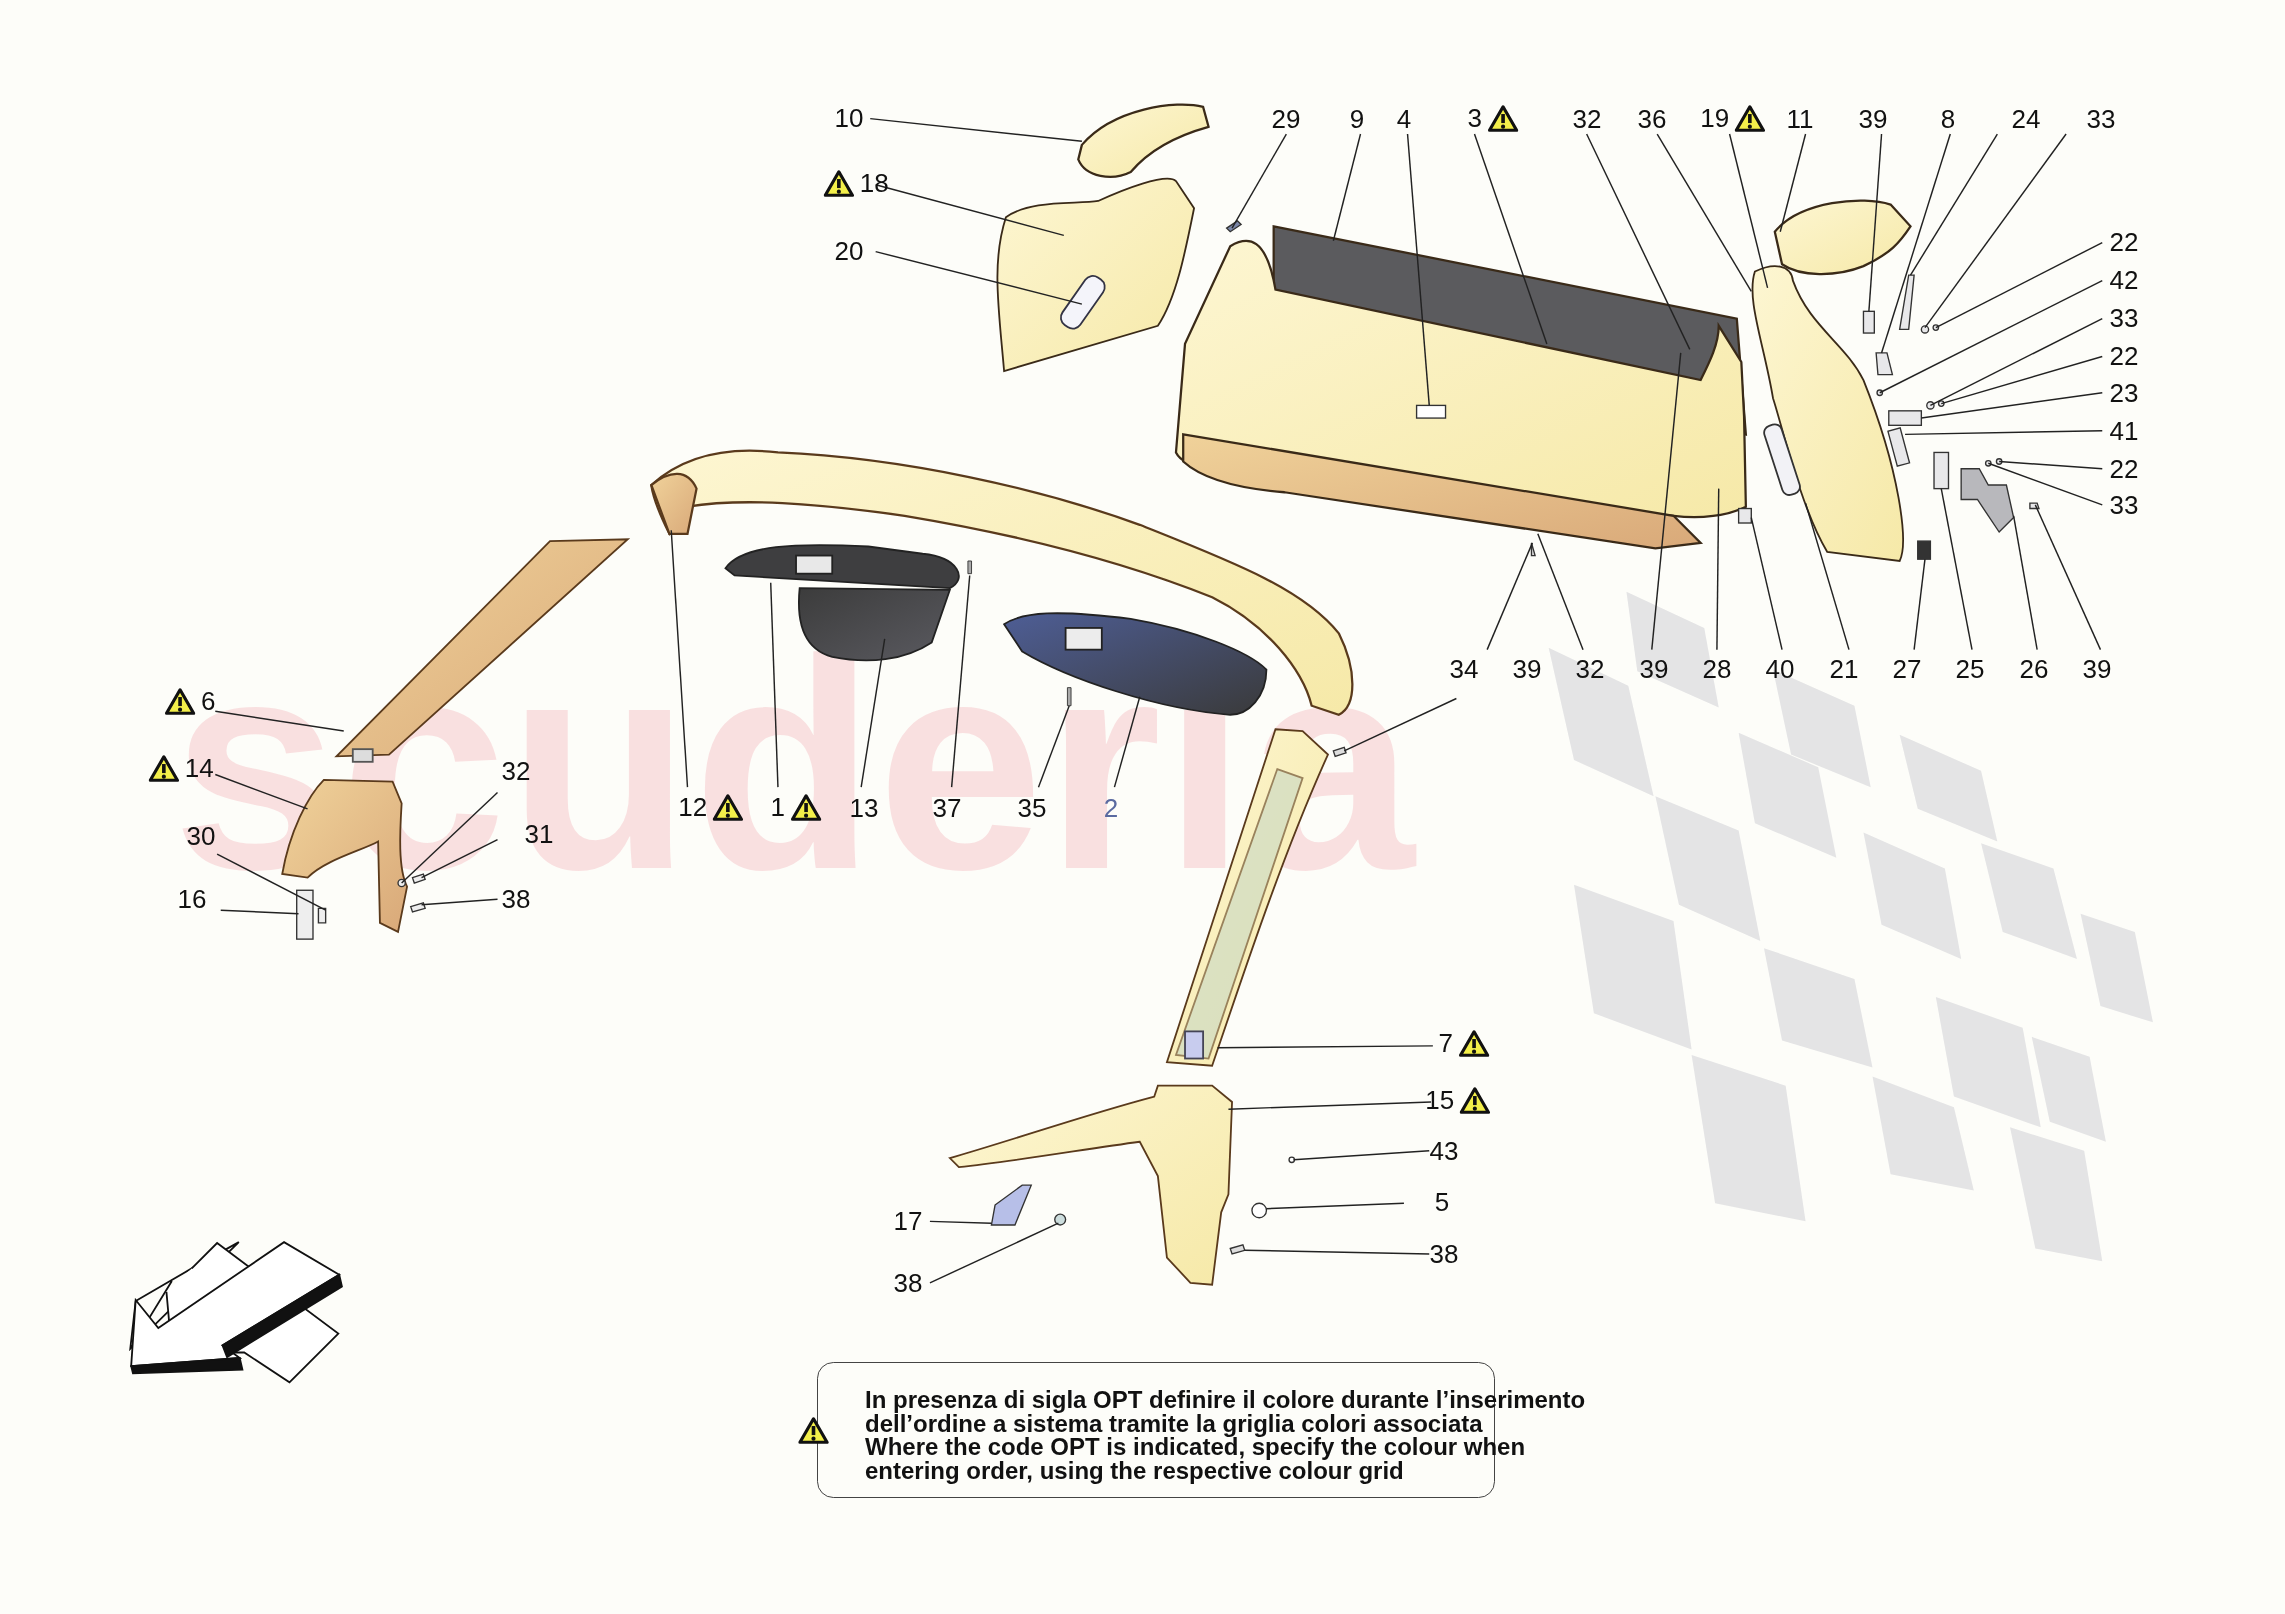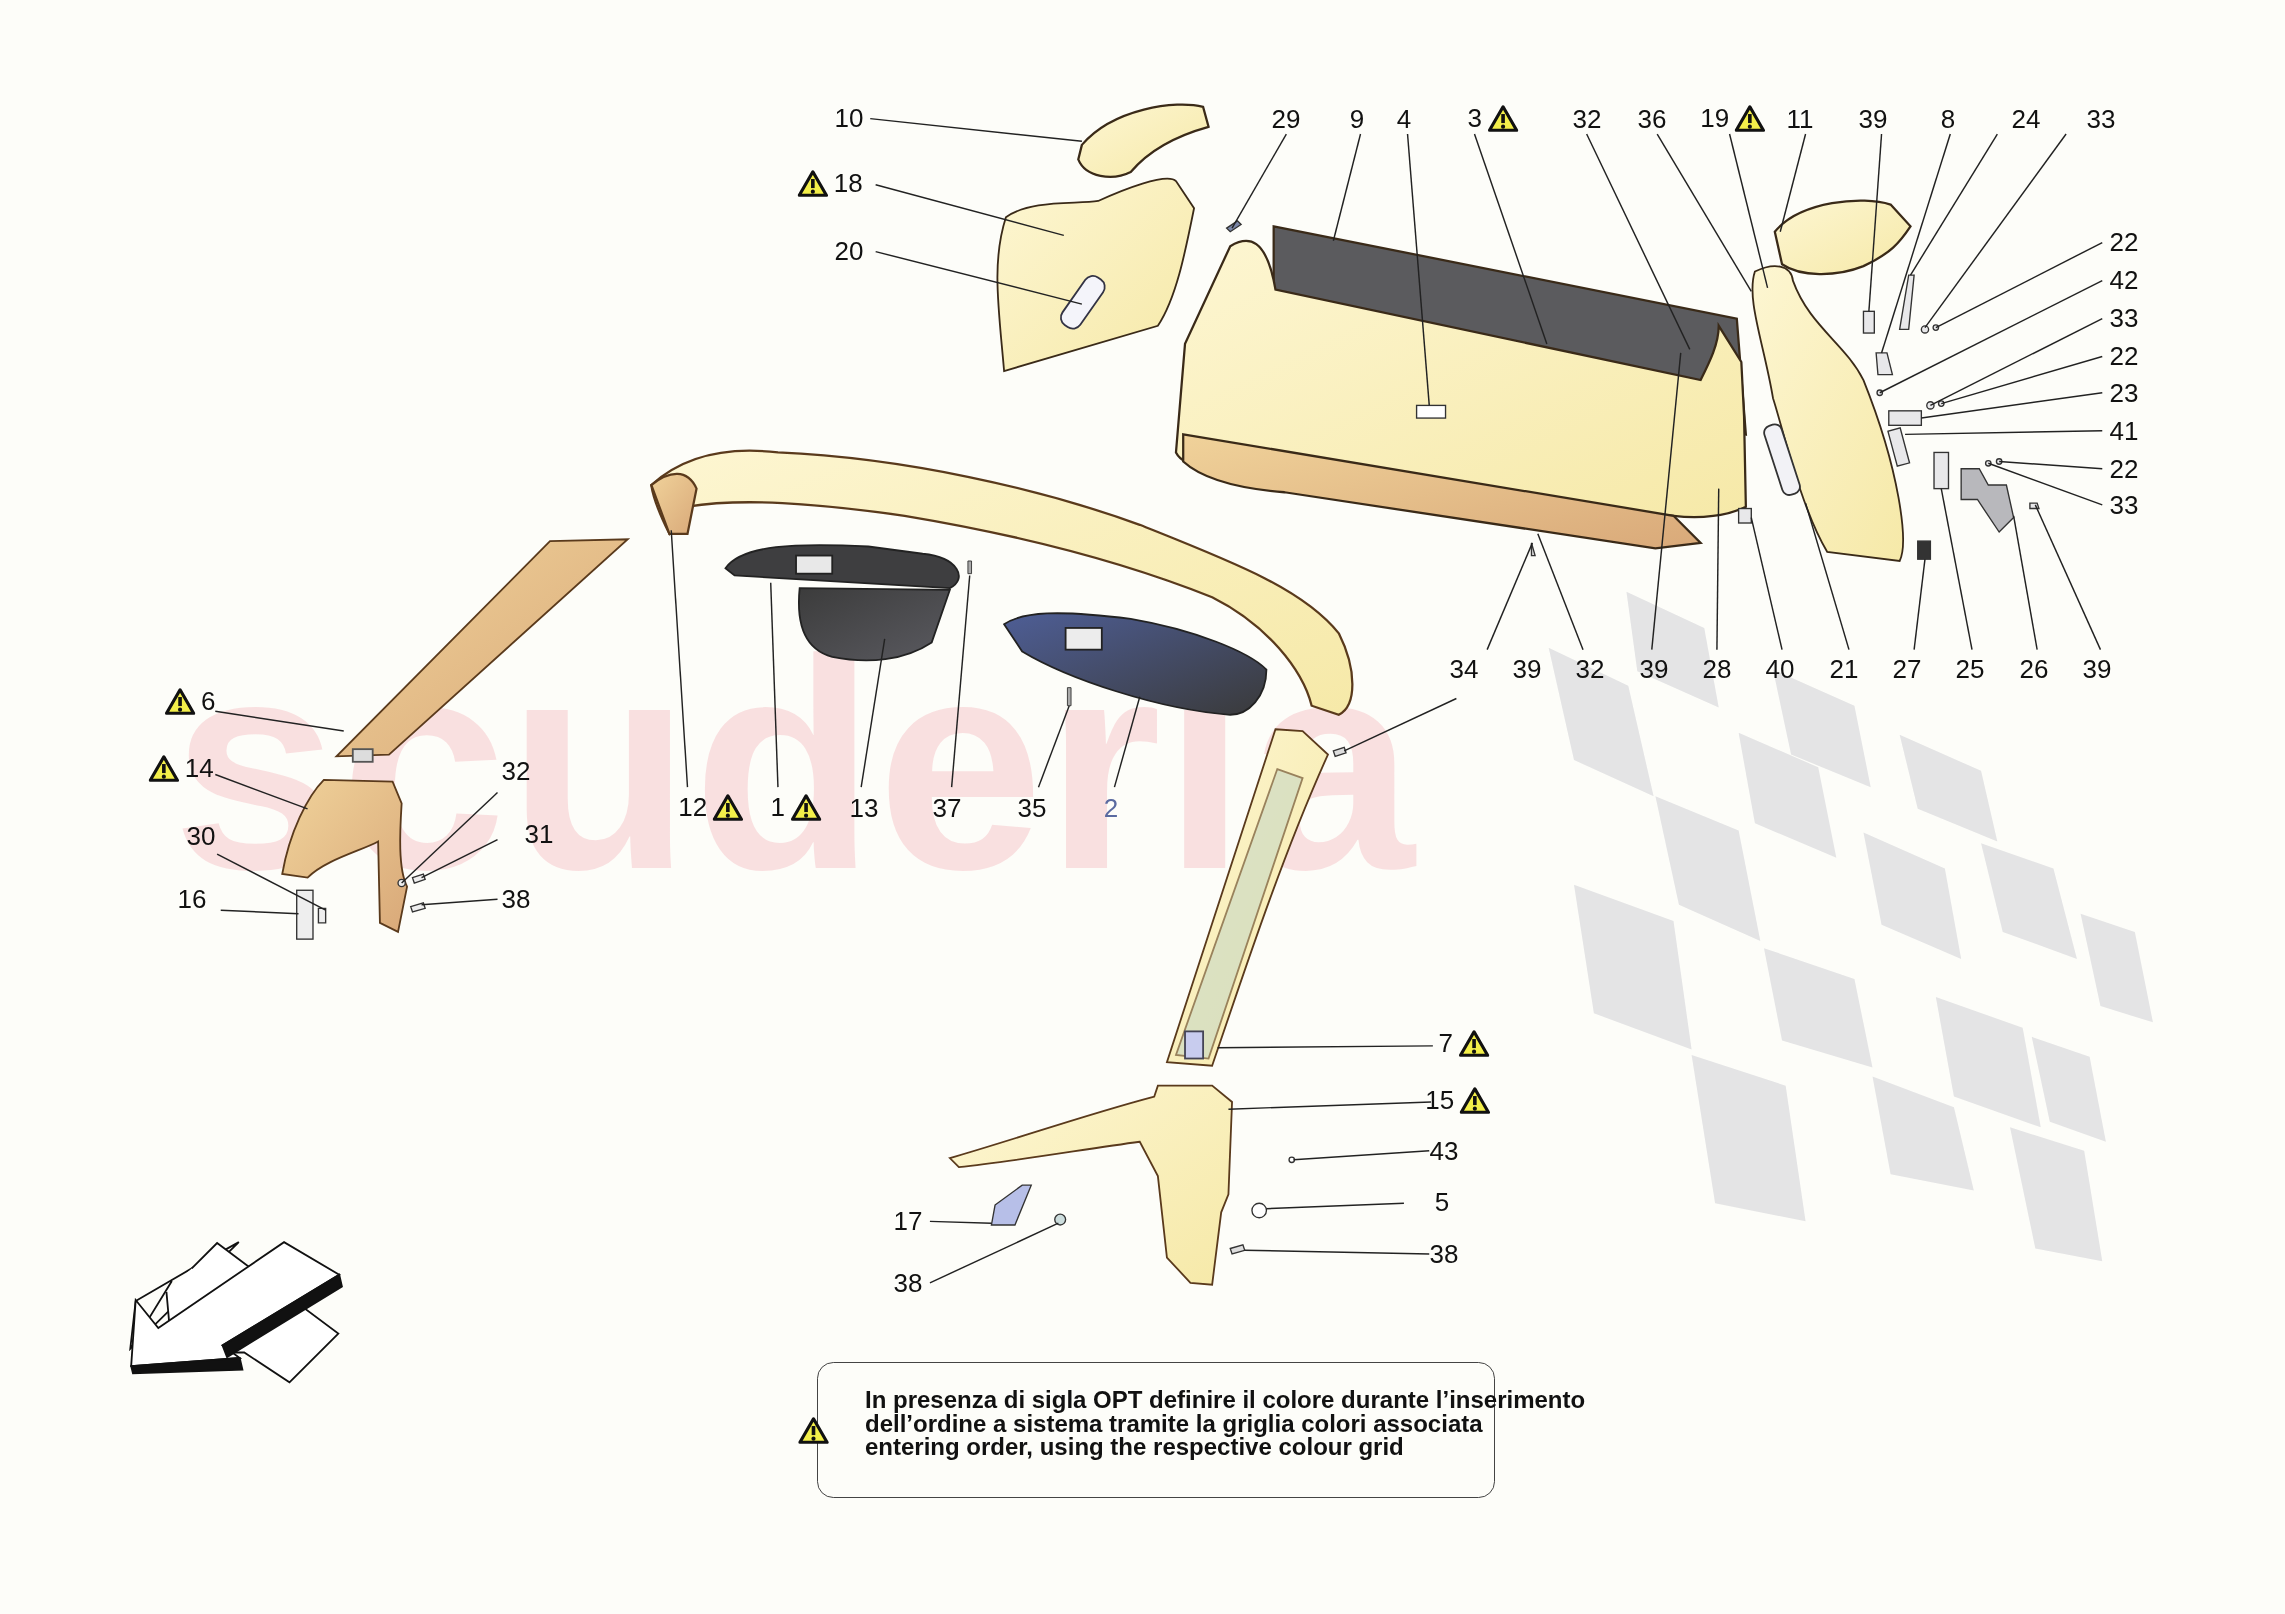--- a/index.html
+++ b/index.html
@@ -268,21 +268,21 @@
       <path d="M212,1402 L240,1374 L374,1474 L320,1528 L270,1495 L190,1495 L184,1428" fill="#ffffff"></path>
       <polygon points="145,1510 150,1437 175,1468 314,1373 375,1409 246,1487 265,1501" fill="#fff"></polygon>
       <polygon points="375,1409 378,1422 251,1500 246,1487" fill="#111"></polygon>
       <polygon points="145,1510 265,1501 268,1514 147,1518" fill="#111"></polygon>
     </g>
   </svg>
 
   <div class="callout" style="left:849px;top:118px">
       <span>10</span>
     </div>
-  <div class="callout" style="left:830px;top:184px">
+  <div class="callout" style="left:856px;top:184px">
       <svg class="warn" viewBox="0 0 34 31">
         <path d="M17,2 L32,28 L2,28 Z" fill="#f3ef4a" stroke="#111" stroke-width="3.5" stroke-linejoin="round"></path>
         <rect x="15" y="10" width="4" height="10" fill="#111"></rect>
         <circle cx="17" cy="24" r="2.3" fill="#111"></circle>
       </svg>
       <span>18</span>
     </div>
   <div class="callout" style="left:849px;top:251px">
       <span>20</span>
     </div>
@@ -482,16 +482,17 @@
 
   <div class="notice"></div>
   <svg class="warn notice-warn" viewBox="0 0 34 31">
       <path d="M17,2 L32,28 L2,28 Z" fill="#f3ef4a" stroke="#111" stroke-width="3.5" stroke-linejoin="round"></path>
       <rect x="15" y="10" width="4" height="10" fill="#111"></rect>
       <circle cx="17" cy="24" r="2.3" fill="#111"></circle>
     </svg>
   <div class="notice-body">
     <span class="notice-line">In presenza di sigla OPT definire il colore durante l’inserimento</span>
     <span class="notice-line">dell’ordine a sistema tramite la griglia colori associata</span>
+    <span class="notice-line">Where the code OPT is indicated, specify the colour when</span>
     <span class="notice-line">entering order, using the respective colour grid</span>
   </div>
 </div>
 
 
 </body></html>

